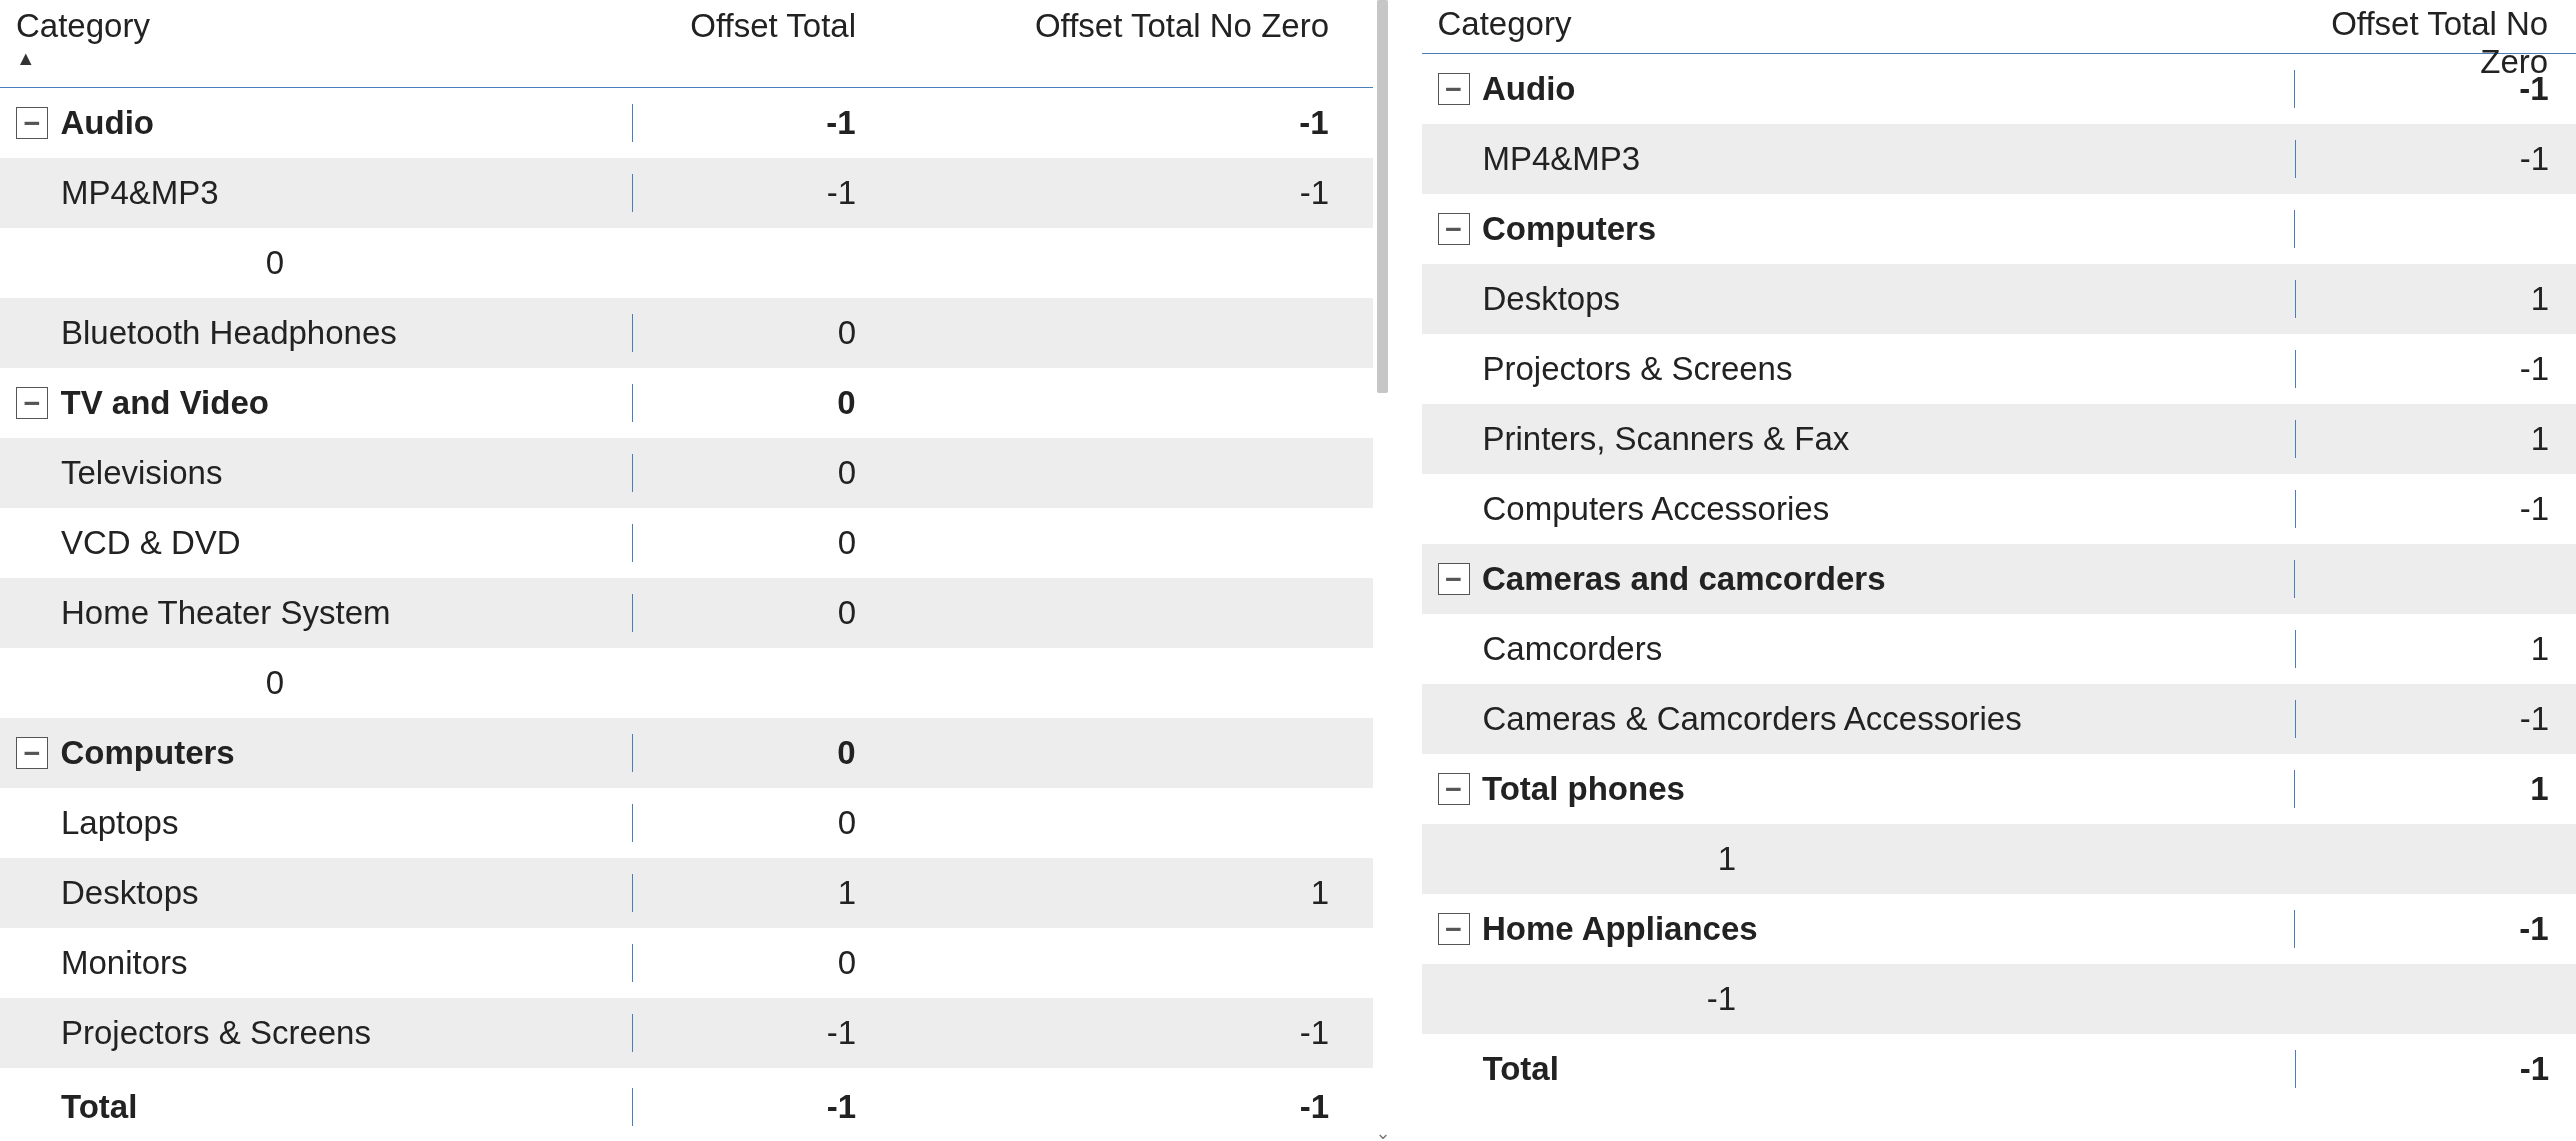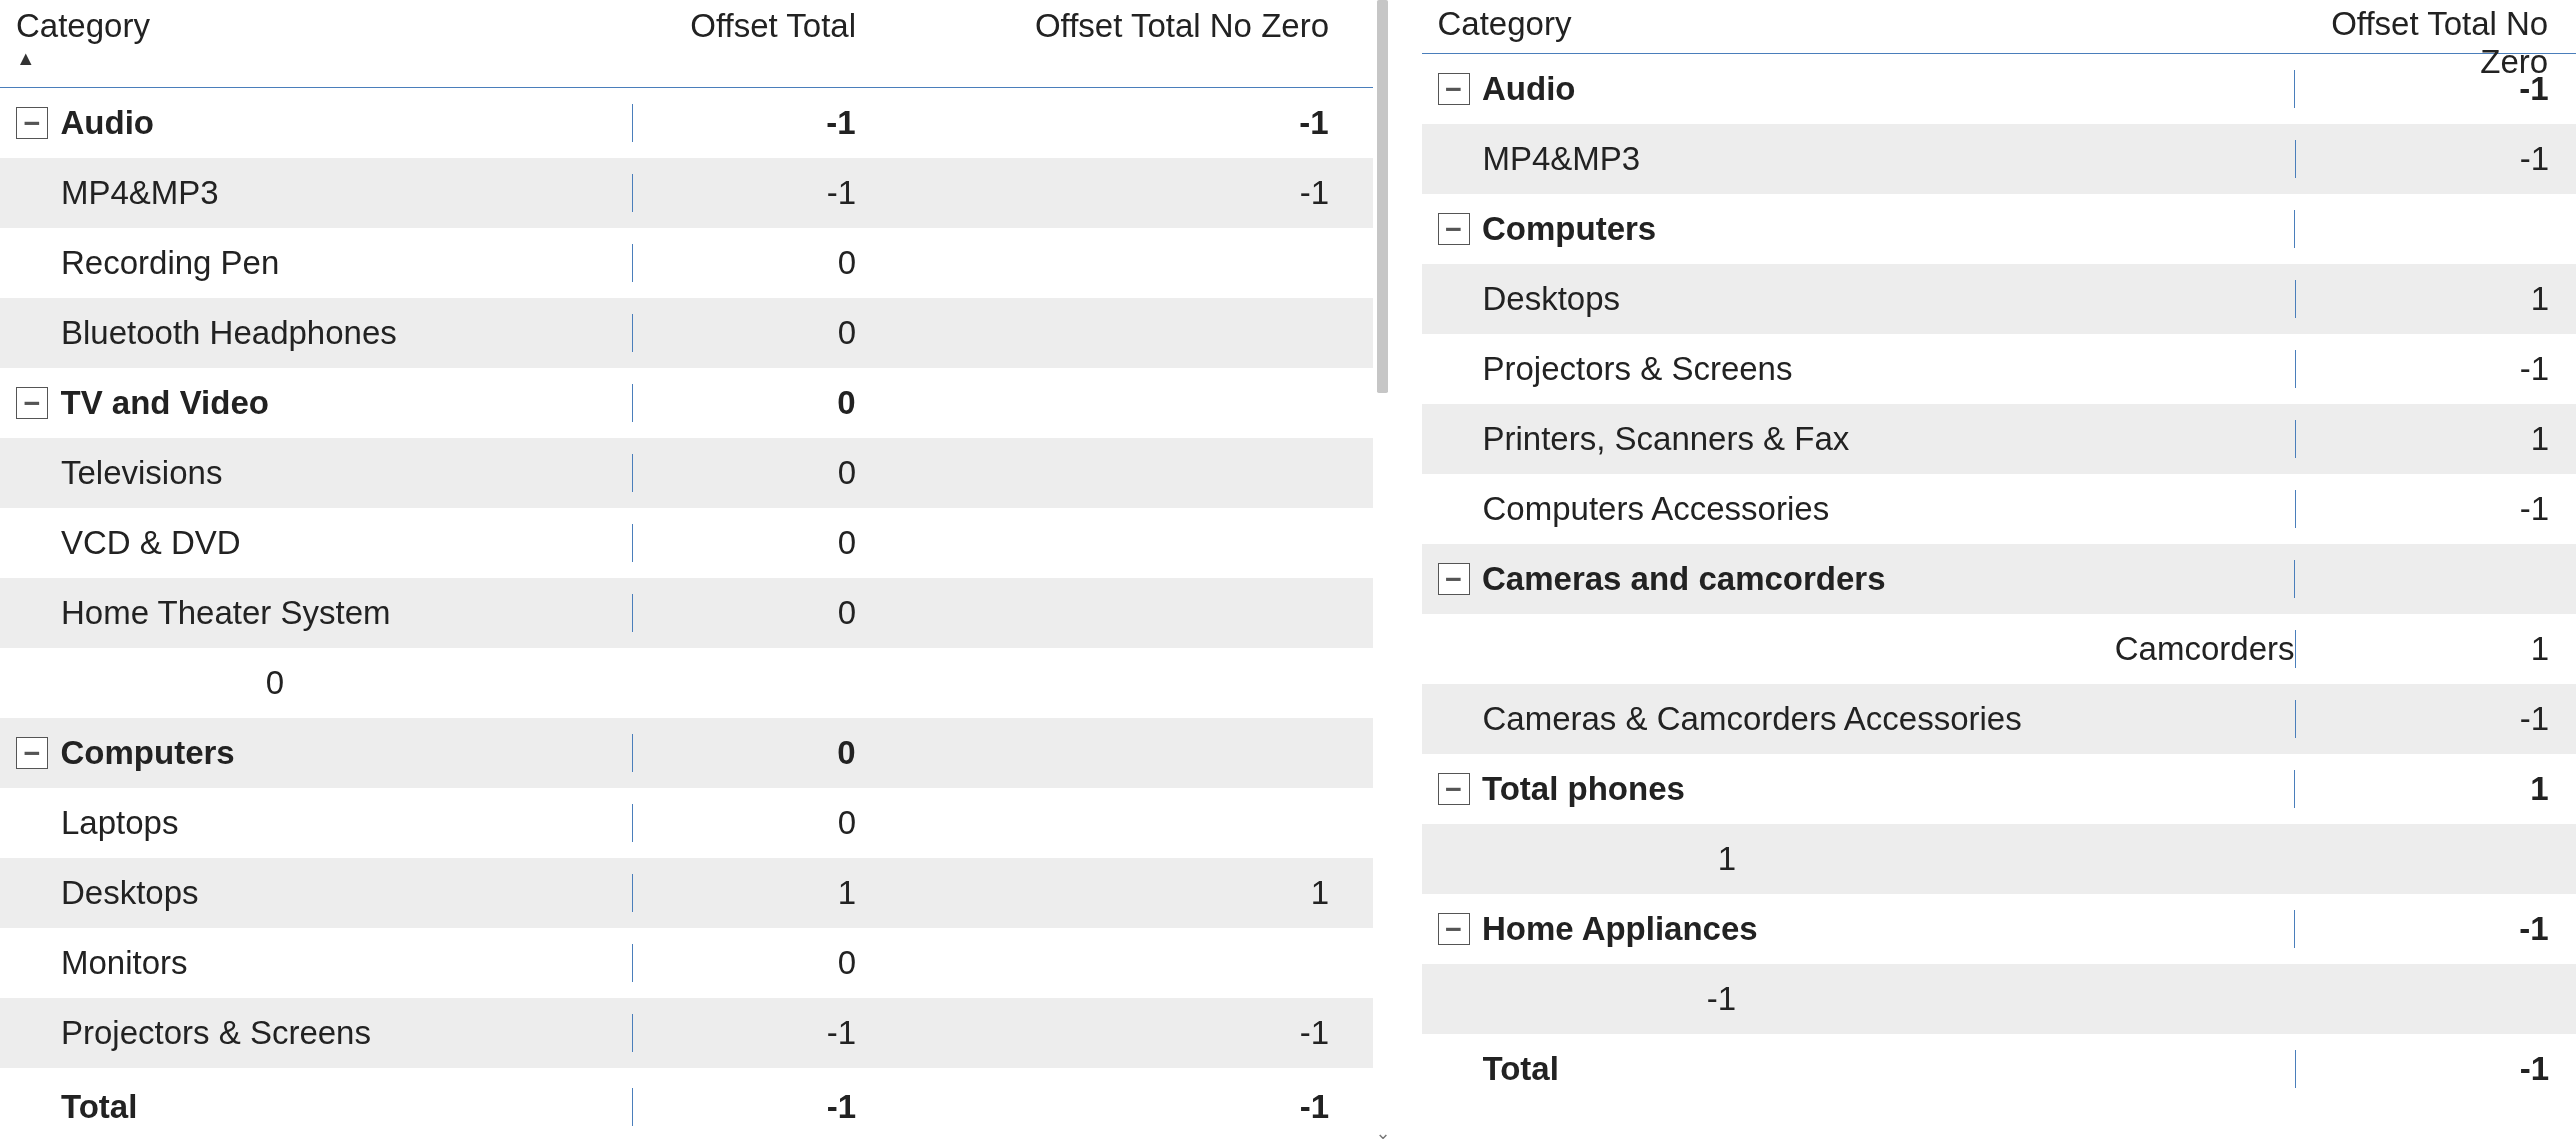--- a/index.html
+++ b/index.html
@@ -160,21 +160,20 @@
             <span class="val c-v2">-1</span>
           </div>
           <div class="row shade">
             <span class="indent"></span>
             <span class="label col-sep-left" style="width: 572px;">MP4&amp;MP3</span>
             <span class="val c-v1">-1</span>
             <span class="val c-v2">-1</span>
           </div>
           <div class="row">
             <span class="indent"></span>
-            <span class="label col-sep-left" style="width: 572px;">Recording Pen</span>
             <span class="val c-v1">0</span>
             <span class="val c-v2"></span>
           </div>
           <div class="row shade">
             <span class="indent"></span>
             <span class="label col-sep-left" style="width: 572px;">Bluetooth Headphones</span>
             <span class="val c-v1">0</span>
             <span class="val c-v2"></span>
           </div>
           <div class="row group">
@@ -301,21 +300,21 @@
             <span class="label col-sep-left" style="width: 813px;">Computers Accessories</span>
             <span class="val c-v2">-1</span>
           </div>
           <div class="row shade group">
             <span class="expand">−</span>
             <span class="label col-sep-left" style="width: 813px;">Cameras and camcorders</span>
             <span class="val c-v2"></span>
           </div>
           <div class="row">
             <span class="indent"></span>
-            <span class="label col-sep-left" style="width: 813px; text-align: right;">Camcorders</span>
+            <span class="label col-sep-left" style="width: 813px;">Camcorders</span>
             <span class="val c-v2">1</span>
           </div>
           <div class="row shade">
             <span class="indent"></span>
             <span class="label col-sep-left" style="width: 813px;">Cameras &amp; Camcorders Accessories</span>
             <span class="val c-v2">-1</span>
           </div>
           <div class="row group">
             <span class="expand">−</span>
             <span class="label col-sep-left" style="width: 813px;">Total phones</span>

